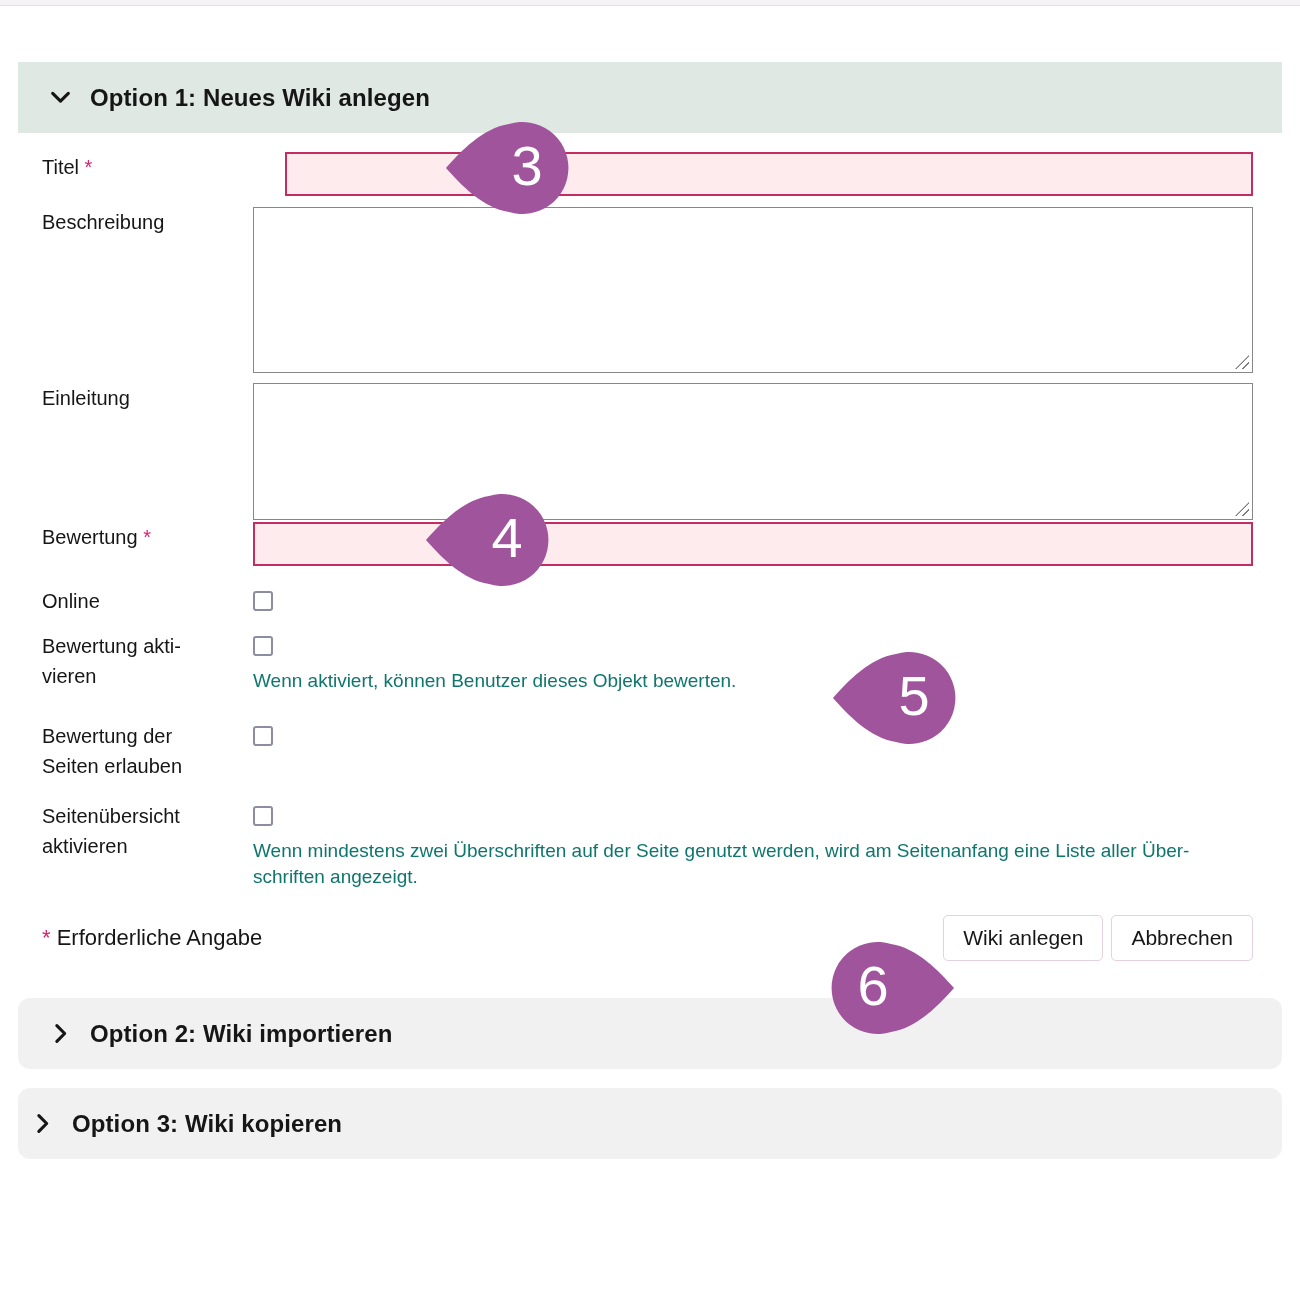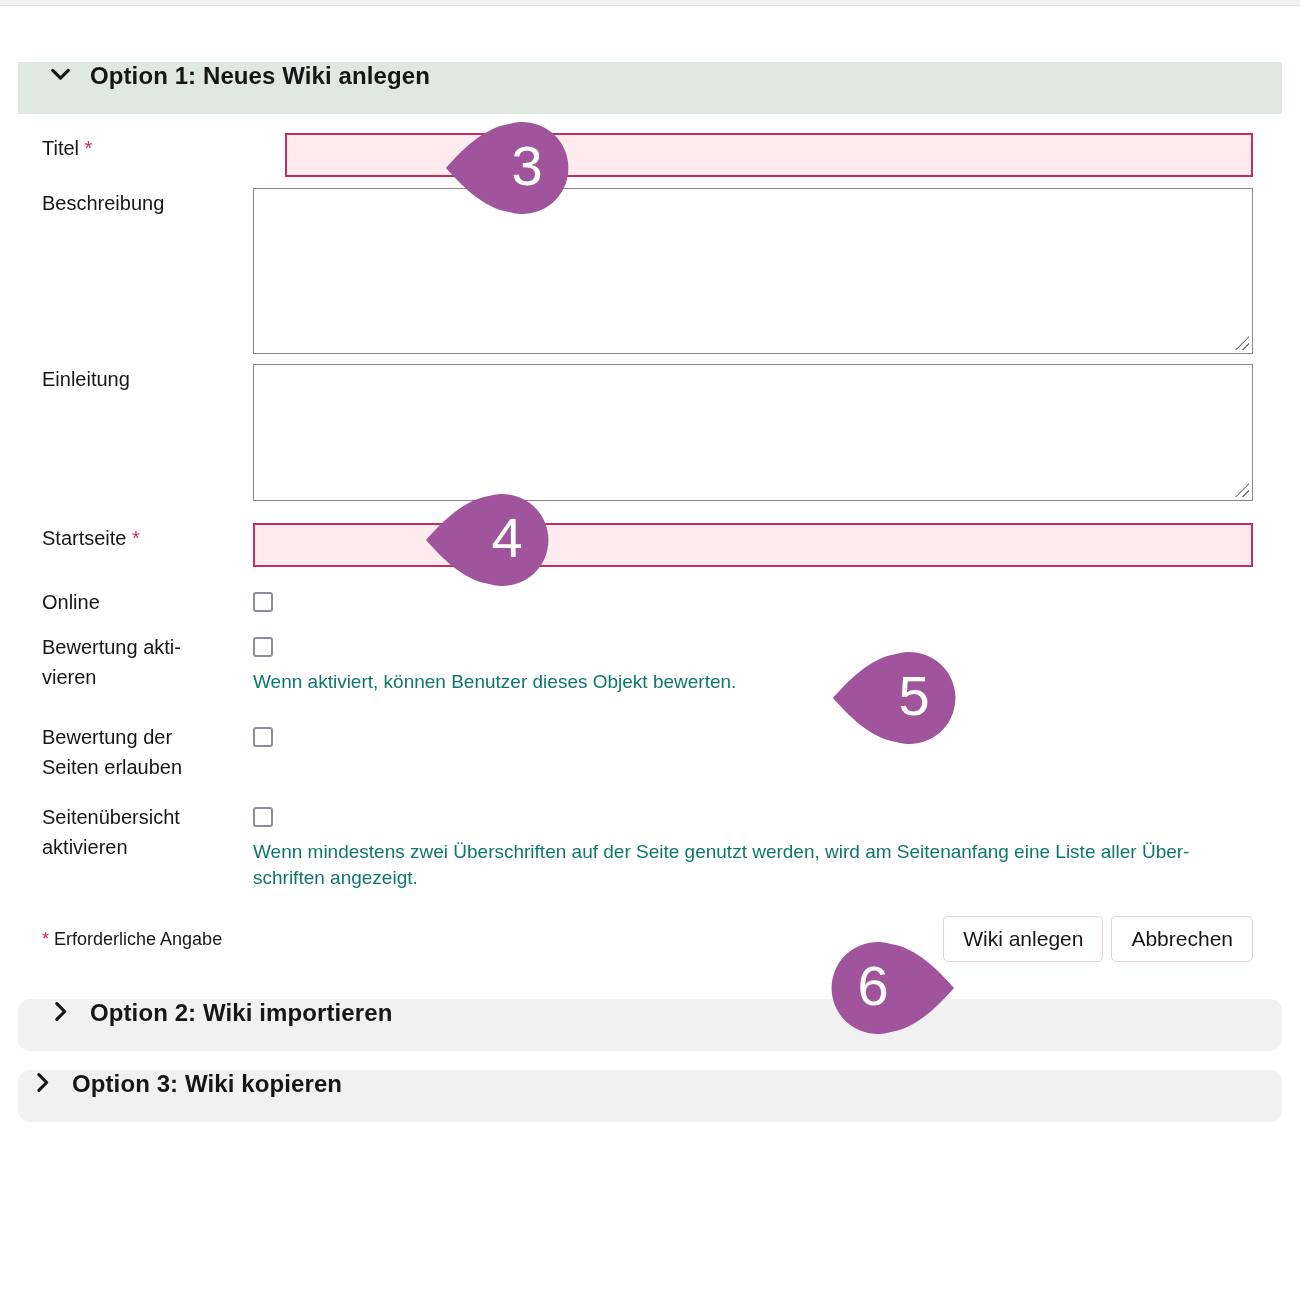--- a/index.html
+++ b/index.html
@@ -9,22 +9,22 @@
     background:#ffffff; color:#161616;
     font-family:"Liberation Sans", sans-serif;
   }
 
   .top-strip { width:100%; height:6px; background:#f6f3f6; border-bottom:1px solid #e4dfe4; }
 
   .content { margin:0 18px; }
 
   
   .acc-header {
-    display:flex; align-items:flex-start;
-    height:52px; padding-left:30px;
+    display:flex; align-items:center;
+    height:71px; padding-left:30px;
     cursor:pointer;
   }
   .acc-header.open { background:#dfe8e2; margin-top:56px; }
   .acc-header.closed { background:#f2f1f2;border-radius:12px; }
   .acc-header .chev { flex:0 0 auto; display:flex; align-items:center; }
   .acc-header .acc-title { font-size:24px; font-weight:700; margin-left:17px; letter-spacing:0.1px; }
   #opt2 { margin-top:37px; }
   #opt3 { margin-top:19px;padding-left:12px; }
 
   
@@ -58,33 +58,33 @@
     appearance:none; -webkit-appearance:none;
     width:20px; height:20px; margin:5px 0 0 0;
     border:2px solid #8d8da1; border-radius:3px; background:#fff;
     display:block; cursor:pointer;
   }
   .byline { font-size:19px; line-height:26px; color:#0f766e; white-space:pre-line; margin-top:12px; }
 
   
   .r-titel        { margin-bottom:11px;gap:32px; }
   .r-beschreibung { margin-bottom:10px; }
-  .r-einleitung   { margin-bottom:22px;  }
+  .r-einleitung   { margin-bottom:2px;  }
   .r-startseite   { margin-bottom:20px; }
   .r-online       { margin-bottom:15px; }
   .r-bewertung    { margin-bottom:27px; }
   .r-bewseiten    { margin-bottom:20px; }
   .r-kommentare   { margin-bottom:16px; }
   .r-seitenueb    { margin-bottom:0; }
 
   .form-footer {
     display:flex; justify-content:space-between; align-items:center;
     margin-top:25px;
   }
-  .footnote { font-size:18px; color:#161616; }
+  .footnote { font-size:22px; color:#161616; }
   .btn-group { display:flex; gap:8px; }
   .btn {
     height:46px; padding:0 19px; font-size:21px; color:#161616;
     background:#fff; border:1px solid #e3d2de; border-radius:5px;
     font-family:"Liberation Sans", sans-serif; cursor:pointer;
   }
 
   
   .marker { position:absolute; width:130px; height:96px; z-index:10; pointer-events:none; }
   .marker svg { position:absolute; inset:0; width:100%; height:100%; }
@@ -132,21 +132,21 @@
 
     <div class="row r-einleitung">
       <div class="flabel">Einleitung</div>
       <div class="ta-wrap">
         <textarea class="plain ta-mid" style=""></textarea>
         <div class="grip"></div>
       </div>
     </div>
 
     <div class="row r-startseite">
-      <div class="flabel"><span>Startseite</span> <span class="req">*</span></div>
+      <div class="flabel"><span>Bewertung</span> <span class="req">*</span></div>
       <input class="text-input" type="text" value="" style="">
     </div>
 
     <div class="row r-online">
       <div class="flabel">Online</div>
       <div>
           <input class="cbx" type="checkbox" style="">
         </div>
     </div>
 

